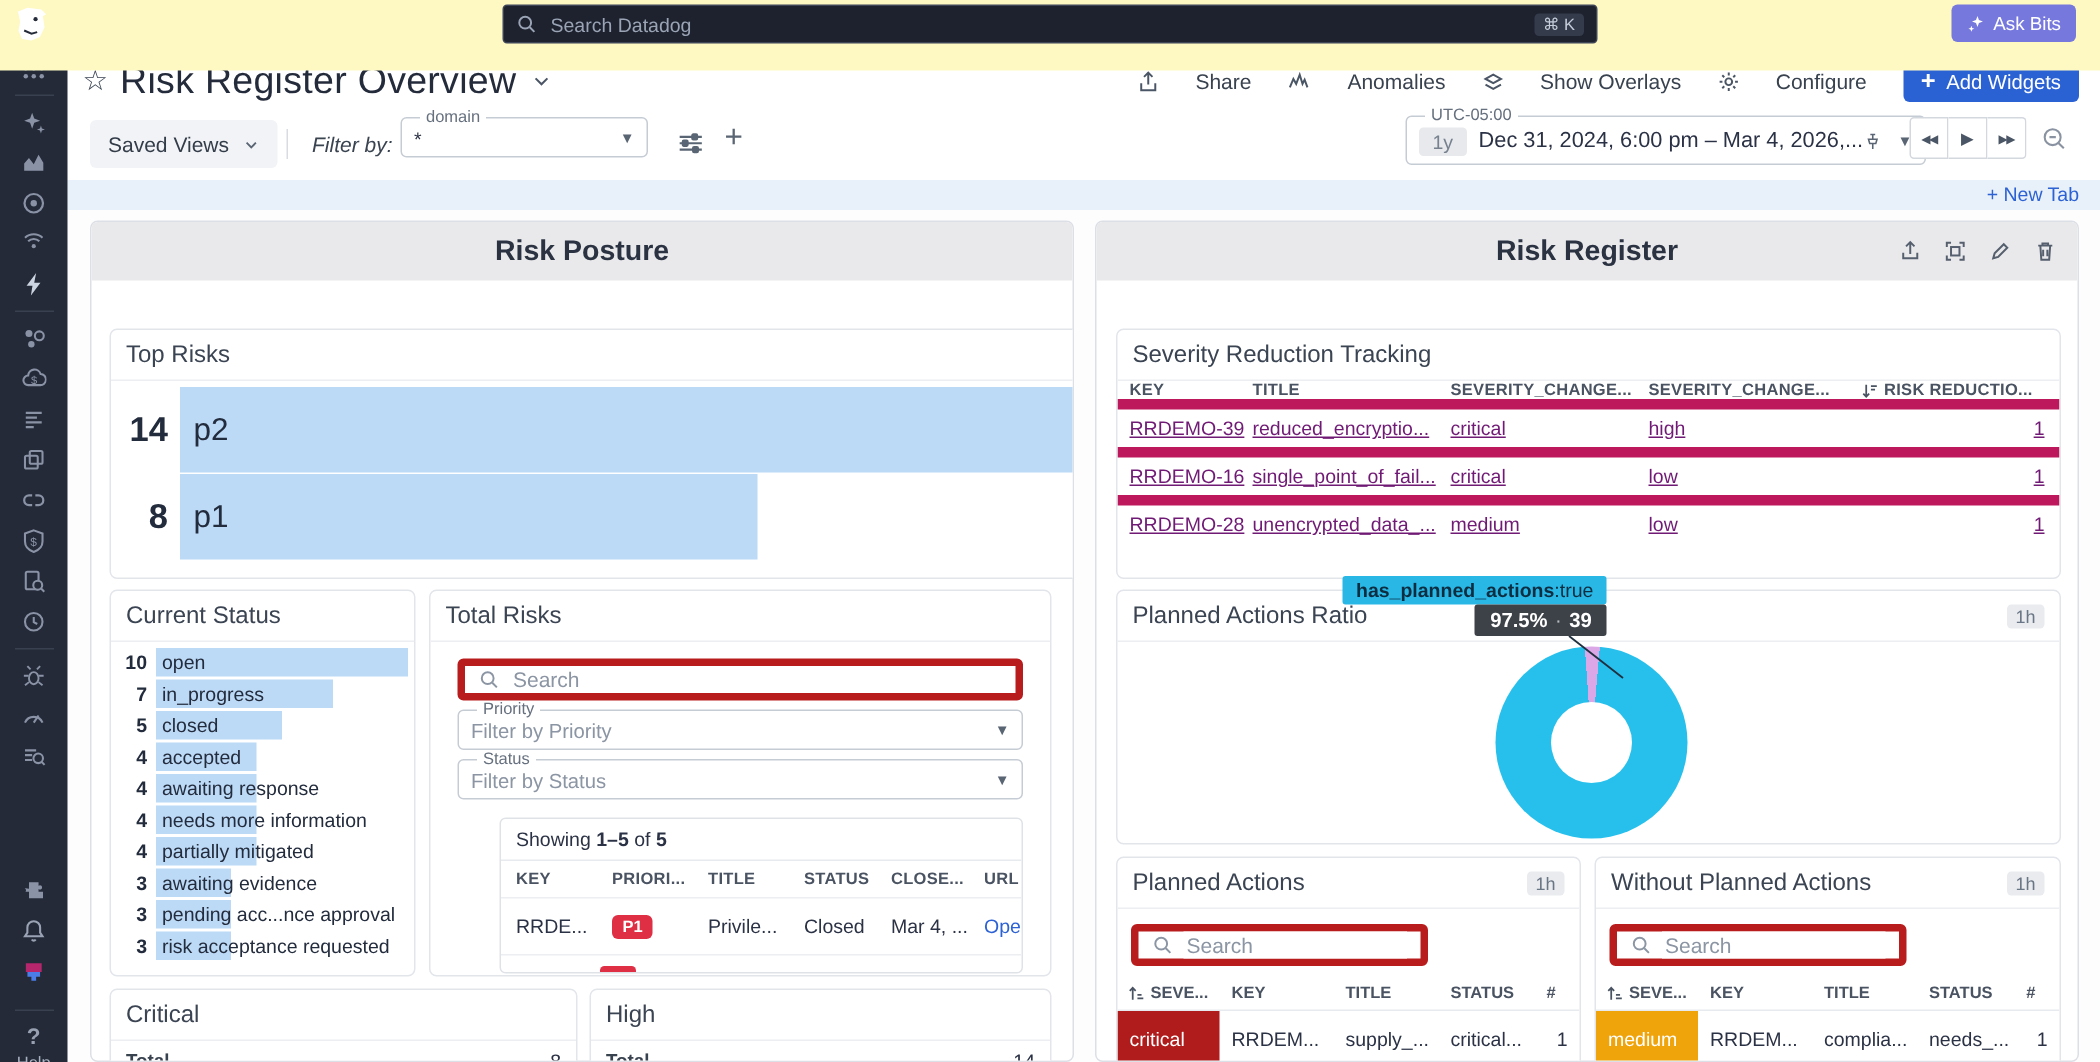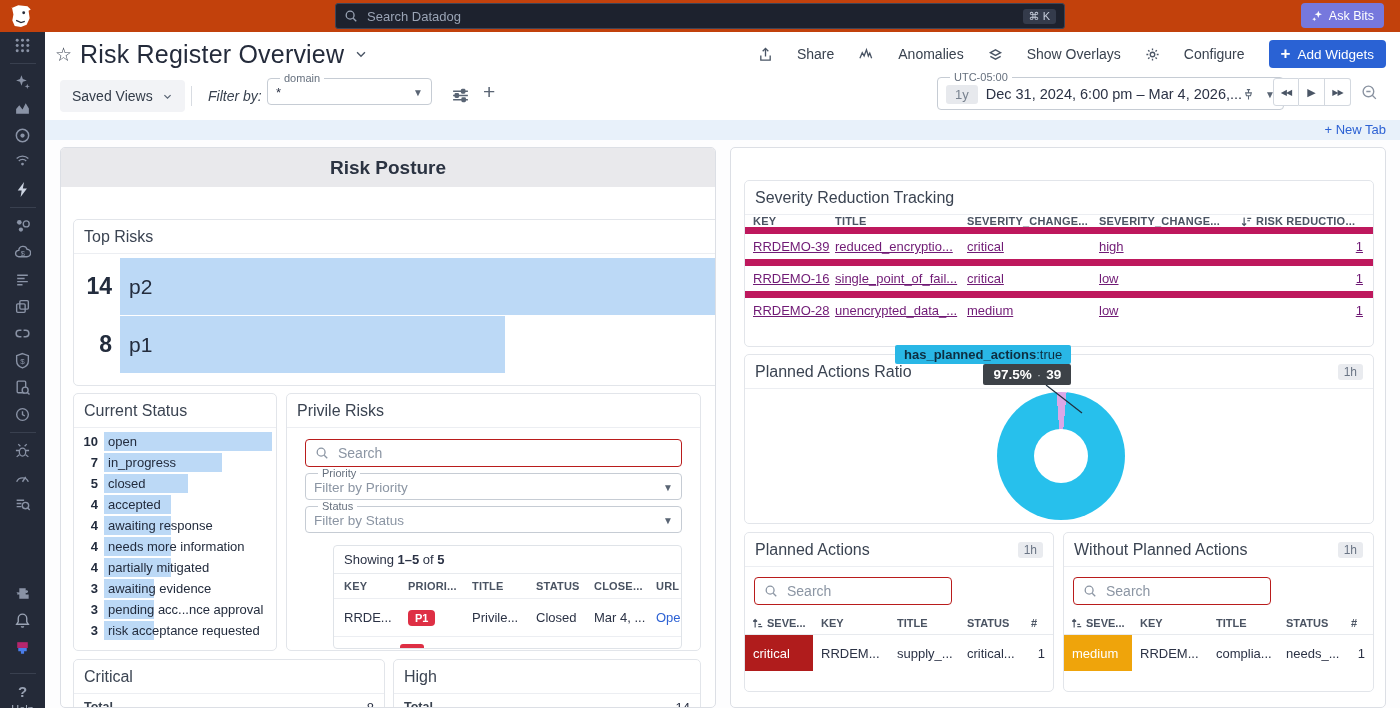--- a/index.html
+++ b/index.html
@@ -1,21 +1,21 @@
 <!DOCTYPE html>
 <html><head>
 <meta charset="utf-8">
 <style>
   * { box-sizing: border-box; }
   html,body { margin:0; padding:0; }
   body { width:1400px; height:708px; position:relative; overflow:hidden;
          font-family:"Liberation Sans","DejaVu Sans",sans-serif; background:#fff; color:#2b3245; }
 
   
-  .topbar { position:absolute; left:0; top:0; width:1400px; height:32px; background:#c2410c; z-index:10; }
+  .topbar { position:absolute; left:0; top:0; width:1400px; height:47px; background:#fef9c3; z-index:10; }
   .logo { position:absolute; left:8px; top:3px; }
   .gsearch { position:absolute; left:335px; top:3px; width:730px; height:26px; background:#1d222e;
              border:1px solid #3e4557; border-radius:3px; display:flex; align-items:center; gap:7px; padding:0 8px; }
   .gsearch input { flex:1; background:transparent; border:0; outline:0; color:#dfe4ec; font-size:13px; }
   .gsearch input::placeholder { color:#9aa4b5; }
   .kbd { background:#343b4b; color:#c6cdda; border-radius:3px; font-size:11px; padding:1px 6px; }
   .askbits { position:absolute; right:16px; top:3px; height:25px; background:#7678dd; border:0; border-radius:4px;
              color:#fff; font-size:12.5px; display:flex; align-items:center; gap:5px; padding:0 10px; cursor:pointer; }
 
   
@@ -92,21 +92,21 @@
   
   .cs-rows { padding:3px 4px 0 0; }
   .cs-row { display:flex; align-items:center; height:21px; }
   .cs-num { width:30px; text-align:right; font-weight:700; font-size:13px; color:#232c3d; padding-right:6px; flex:none; }
   .cs-barwrap { flex:1; height:19px; position:relative; }
   .cs-bar { position:absolute; left:0; top:0; bottom:0; background:#bcd9f6; }
   .cs-label { position:relative; font-size:13px; color:#232c3d; padding-left:4px; line-height:19px; white-space:nowrap; }
 
   
   .cr-inner { padding:0 18px; }
-  .search-box { display:flex; align-items:center; gap:7px; border:1px solid #b91c1c; border-radius:4px;
+  .search-box { display:flex; align-items:center; gap:7px; border:5px solid #b91c1c; border-radius:4px;
                 height:28px; padding:0 9px; margin-top:11px; background:#fff; }
   .search-box input { flex:1; border:0; outline:0; font-size:14px; color:#2b3245; min-width:0; }
   .search-box input::placeholder { color:#8b95a3; }
   .cr-dd { margin-top:1px; }
   .cr-dd .ph { color:#8b95a3; font-size:13.5px; }
   .tablebox { margin-top:12px; border:1px solid #dfe3e8; border-radius:4px; overflow:hidden;margin-left:28px; }
   .showing { padding:6px 10px; font-size:13px; color:#2b3245; border-bottom:1px solid #e7eaee; }
   .cr-grid { display:grid; grid-template-columns:64px 64px 64px 58px 62px 1fr; align-items:center; padding:0 10px; }
   .thead { font-size:11px; font-weight:700; color:#4a5362; letter-spacing:.2px; padding-top:6px; padding-bottom:6px; }
   .cr-row { border-top:1px solid #eceef2; height:38px; font-size:13px; color:#2b3245; }
@@ -502,21 +502,21 @@
             </div>
             <div class="cs-row">
               <span class="cs-num">3</span>
               <span class="cs-barwrap"><span class="cs-bar" style="width: 30%;"></span><span class="cs-label">risk acceptance requested</span></span>
             </div>
           </div>
       </div>
 
       <div class="card" style="left:225px;top:206px;width:415px;height:258px;overflow:hidden">
         <div class="card-title">
-            <span>Privile Risks</span>
+            <span>Total Risks</span>
           </div>
         <div class="cr-inner">
           <div class="search-box">
             <span>
                 <svg class="ic" width="14" height="14" viewBox="0 0 16 16" fill="none" stroke="#8b95a3" stroke-width="1.5">
                   <circle cx="7" cy="7" r="4.5"></circle>
                   <path d="M10.5 10.5L14 14"></path>
                 </svg>
               </span>
             <input placeholder="Search" style="">
@@ -584,20 +584,46 @@
         <div class="total-row">
           <span class="lbl">Total</span>
           <span class="val">14</span>
         </div>
       </div>
 
     </div>
   </div>
 
   <div class="group right">
+    <div class="group-header">
+      <span>Risk Register</span>
+      <span class="gh-icons">
+        <span>
+            <svg class="ic" width="15" height="15" viewBox="0 0 16 16" fill="none" stroke="#555f6d" stroke-width="1.4">
+              <path d="M8 10V2M5 4.5L8 1.5l3 3M3 9v4h10V9"></path>
+            </svg>
+          </span>
+        <span>
+            <svg class="ic" width="15" height="15" viewBox="0 0 16 16" fill="none" stroke="#555f6d" stroke-width="1.4">
+              <path d="M2 5V2h3M11 2h3v3M14 11v3h-3M5 14H2v-3"></path>
+              <rect x="5" y="5" width="6" height="6"></rect>
+            </svg>
+          </span>
+        <span>
+            <svg class="ic" width="15" height="15" viewBox="0 0 16 16" fill="none" stroke="#555f6d" stroke-width="1.4">
+              <path d="M3 13l1-3.5L10.5 3l2.5 2.5L6.5 12 3 13z"></path>
+            </svg>
+          </span>
+        <span>
+            <svg class="ic" width="15" height="15" viewBox="0 0 16 16" fill="none" stroke="#555f6d" stroke-width="1.4">
+              <path d="M3 4h10M6 4V2.5h4V4M4.5 4l.7 10h5.6l.7-10M6.5 7v4.5M9.5 7v4.5"></path>
+            </svg>
+          </span>
+      </span>
+    </div>
     <div class="group-body">
 
       <div class="card" style="left:13px;top:32px;width:630px;height:167px;overflow:hidden">
         <div class="card-title">
             <span>Severity Reduction Tracking</span>
           </div>
         <div class="st-grid thead">
           <span>KEY</span>
           <span>TITLE</span>
           <span>SEVERITY_CHANGE...</span>

